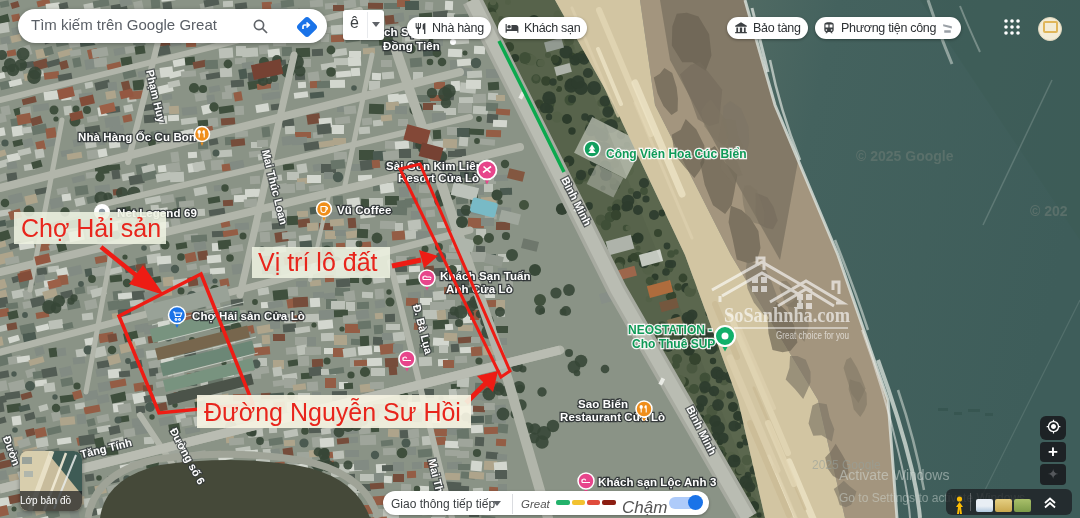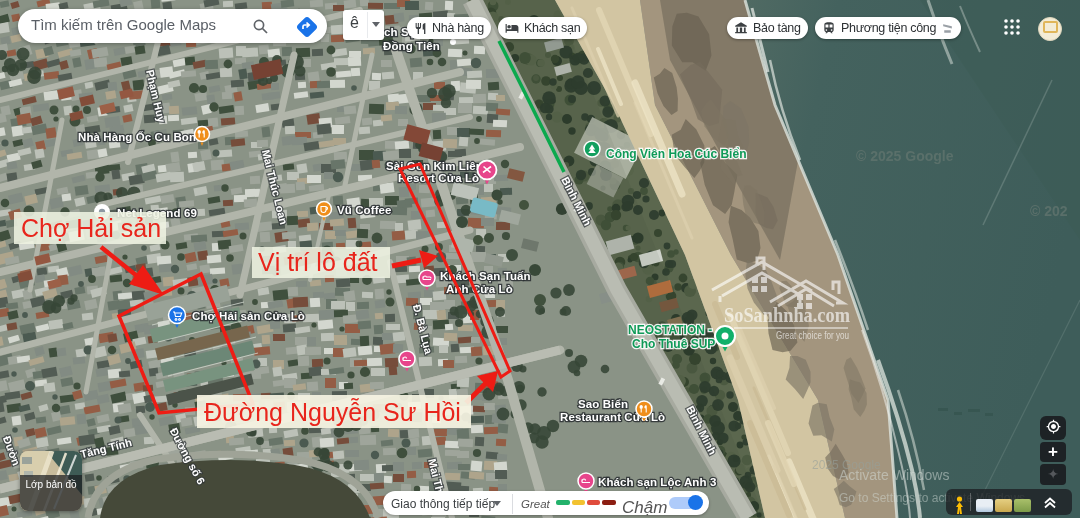--- a/index.html
+++ b/index.html
@@ -2277,21 +2277,21 @@
 <text class="redtxt" x="258" y="271">Vị trí lô đất</text>
 </g>
 
 <g>
 <rect x="197" y="395" width="274" height="33" fill="#f6f4e3" opacity="0.92"></rect>
 <text class="redtxt" x="204" y="421" font-size="26">Đường Nguyễn Sư Hồi</text>
 </g>
 </svg>
 
 <div style="position:absolute;left:18px;top:9px;width:309px;height:34px;background:#fff;border-radius:17px;box-shadow:0 1px 4px rgba(0,0,0,.3);"></div>
-<div style="position:absolute;left:31px;top:16px;font-size:15px;color:#5a5f66;">Tìm kiếm trên Google Maps</div>
+<div style="position:absolute;left:31px;top:16px;font-size:15px;color:#5a5f66;">Tìm kiếm trên Google Great</div>
 <svg style="position:absolute;left:253px;top:19px" width="15" height="15" viewBox="0 0 15 15">
       <circle cx="6" cy="6" r="4.6" fill="none" stroke="#5f6368" stroke-width="1.7"></circle>
       <line x1="9.5" y1="9.5" x2="14" y2="14" stroke="#5f6368" stroke-width="1.7"></line>
     </svg>
 
 <svg style="position:absolute;left:295px;top:15px" width="24" height="24" viewBox="0 0 24 24">
       <rect x="4" y="4" width="16" height="16" rx="3.5" fill="#1a73e8" transform="rotate(45 12 12)"></rect>
       <path d="M8,14 v-2.5 a1.5,1.5 0 0 1 1.5,-1.5 h4 M11.5,7.5 L14.2,10 L11.5,12.5" fill="none" stroke="#fff" stroke-width="1.7"></path>
     </svg>
 
@@ -2353,21 +2353,21 @@
 <svg width="62" height="60">
         <rect width="62" height="60" fill="#c8bc9c"></rect>
         <path d="M26,0 L62,0 L62,44 Z" fill="#3e5b55"></path>
         <path d="M0,0 L30,0 L8,60 L0,60 Z" fill="#d8cead"></path>
         <line x1="10" y1="60" x2="32" y2="0" stroke="#ece4cb" stroke-width="5" opacity="0.9"></line>
         <line x1="24" y1="60" x2="46" y2="2" stroke="#f2ecd8" stroke-width="2.5" opacity="0.9"></line>
         <line x1="34" y1="58" x2="56" y2="4" stroke="#e8ecea" stroke-width="2" opacity="0.85"></line>
         <rect x="2" y="6" width="10" height="7" fill="#9aa29a"></rect>
         <rect x="4" y="20" width="9" height="6" fill="#b0b6ac"></rect>
       </svg>
-<div style="position:absolute;left:0;bottom:0;width:100%;height:36px;background:rgba(28,30,33,.72);color:#fff;font-size:10px;text-align:center;line-height:20px;margin-top:34px;">Lớp bản đồ</div>
+<div style="position:absolute;left:0;bottom:0;width:100%;height:20px;background:rgba(28,30,33,.72);color:#fff;font-size:10px;line-height:20px;margin-top:34px;">Lớp bản đồ</div>
 </div>
 
 <div style="position:absolute;left:383px;top:491px;width:326px;height:24px;background:#fff;border-radius:12px;box-shadow:0 1px 3px rgba(0,0,0,.3);"></div>
 <div style="position:absolute;left:391px;top:497px;font-size:12px;color:#3c4043;">Giao thông tiếp tiếp</div>
 <div style="position:absolute;left:493px;top:501px;width:0;height:0;border-left:4.5px solid transparent;border-right:4.5px solid transparent;border-top:5.5px solid #5f6368;"></div>
 <div style="position:absolute;left:512px;top:494px;width:1px;height:20px;background:#dadce0;"></div>
 <div style="position:absolute;left:521px;top:498px;font-size:11.5px;font-style:italic;color:#555;">Great</div>
 <div style="position:absolute;left:556px;top:500px;width:14px;height:5px;background:#23b26b;border-radius:2px;"></div>
 <div style="position:absolute;left:572px;top:500px;width:13px;height:5px;background:#f2c230;border-radius:2px;"></div>
 <div style="position:absolute;left:587px;top:500px;width:13px;height:5px;background:#e04c3c;border-radius:2px;"></div>

